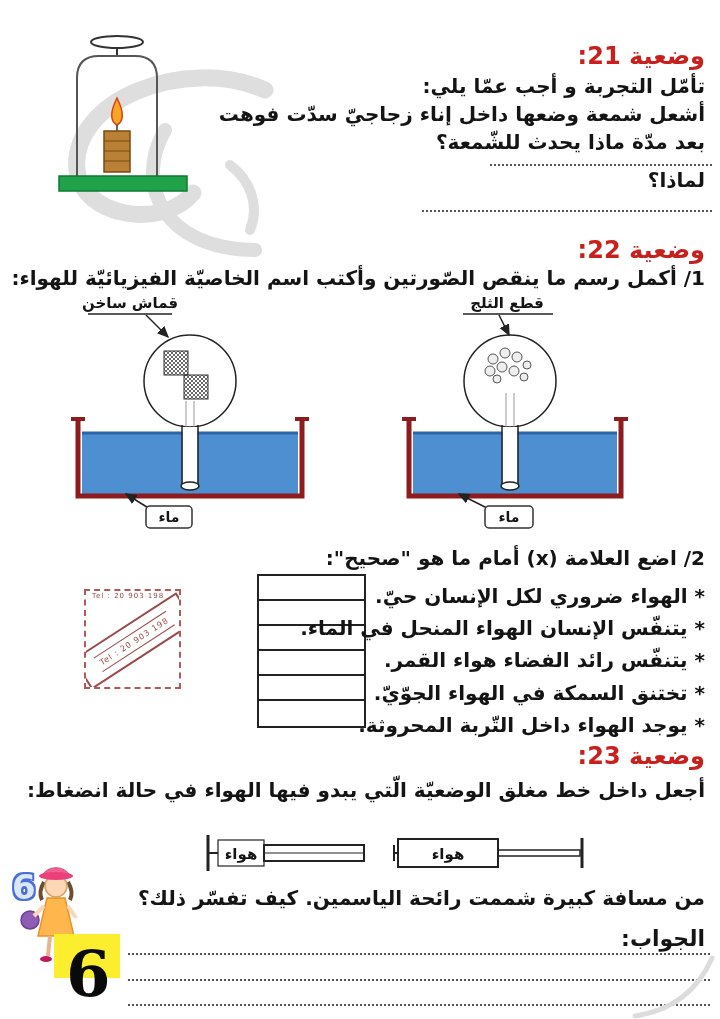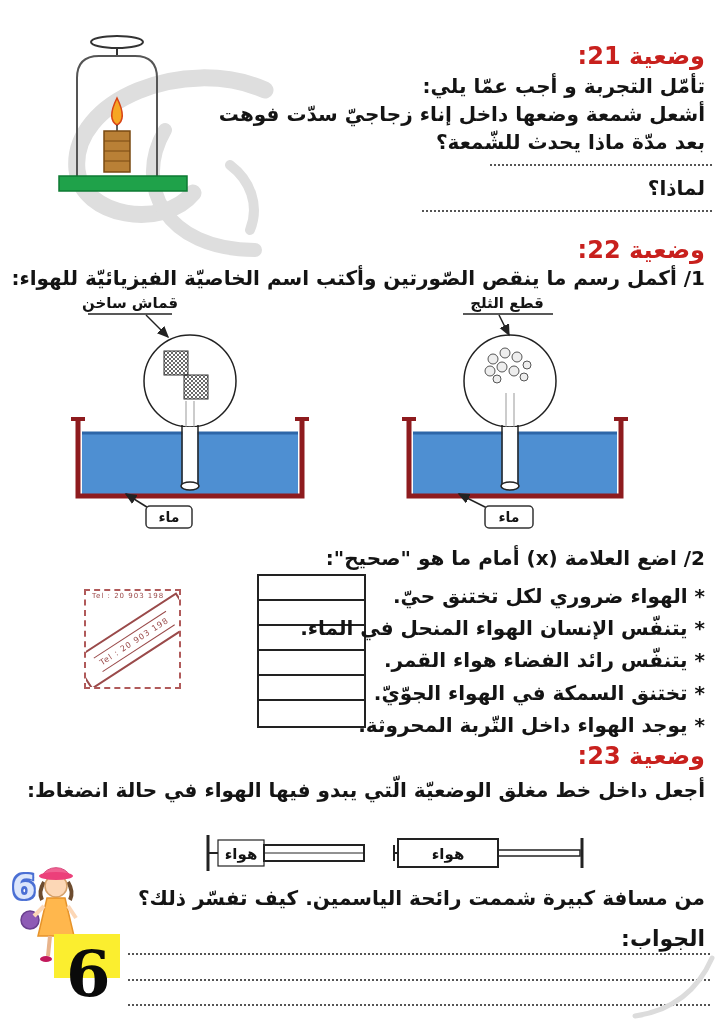--- a/index.html
+++ b/index.html
@@ -55,21 +55,21 @@
     <line x1="49" y1="123" x2="75" y2="123" stroke="#7a4a12" stroke-width="1"></line>
     <line x1="49" y1="133" x2="75" y2="133" stroke="#7a4a12" stroke-width="1"></line>
     <rect x="4" y="148" width="128" height="15" fill="#1fa24a" stroke="#0e7a33" stroke-width="1.5"></rect>
   </svg>
 
   <div class="red-title" style="top:42px;">وضعية 21:</div>
   <div class="rtl-text" style="top:74px;">تأمّل التجربة و أجب عمّا يلي:</div>
   <div class="rtl-text" style="top:102px;margin-left:37px;">أشعل شمعة وضعها داخل إناء زجاجيّ سدّت فوهت</div>
   <div class="rtl-text" style="top:130px;">بعد مدّة ماذا يحدث للشّمعة؟</div>
   <div class="dotted" style="top:161px; right:8px; width:222px;"></div>
-  <div class="rtl-text" style="top:176px;">لماذا؟</div>
+  <div class="rtl-text" style="top:168px;">لماذا؟</div>
   <div class="dotted" style="top:207px; right:8px; width:290px;"></div>
 
   <div class="red-title" style="top:236px;">وضعية 22:</div>
   <div class="rtl-text" style="top:266px;">1/ أكمل رسم ما ينقص الصّورتين وأكتب اسم الخاصيّة الفيزيائيّة للهواء:</div>
 
   <svg class="abs" style="left:395px; top:293px;" width="245" height="240">
     <defs>
       <marker id="mA" markerWidth="9" markerHeight="9" refX="7" refY="3.5" orient="auto">
         <path d="M0 0 L8 3.5 L0 7 Z" fill="#222"></path>
       </marker>
@@ -151,21 +151,21 @@
 
   <div class="stamp">
     <div class="stamp-edge-top">Tel : 20 903 198</div>
     <div class="stamp-rot">
       <div class="stamp-bar"></div>
       <div class="stamp-tel">Tel : 20 903 198</div>
       <div class="stamp-bar"></div>
     </div>
   </div>
 
-  <div class="rtl-text" style="top:584px;">* الهواء ضروري لكل تختنق حيّ.</div>
+  <div class="rtl-text" style="top:584px;">* الهواء ضروري لكل الإنسان حيّ.</div>
   <div class="rtl-text" style="top:616px;">* يتنفّس الإنسان الهواء المنحل في الماء.</div>
   <div class="rtl-text" style="top:648px;">* يتنفّس رائد الفضاء هواء القمر.</div>
   <div class="rtl-text" style="top:681px;">* تختنق السمكة في الهواء الجوّيّ.</div>
   <div class="rtl-text" style="top:713px;">* يوجد الهواء داخل التّربة المحروثة.</div>
 
   <div class="red-title" style="top:742px;">وضعية 23:</div>
   <div class="rtl-text" style="top:778px;">أجعل داخل خط مغلق الوضعيّة الّتي يبدو فيها الهواء في حالة انضغاط:</div>
 
   <svg class="abs" style="left:202px; top:832px;" width="170" height="42">
     <line x1="6" y1="3" x2="6" y2="39" stroke="#222" stroke-width="3"></line>

